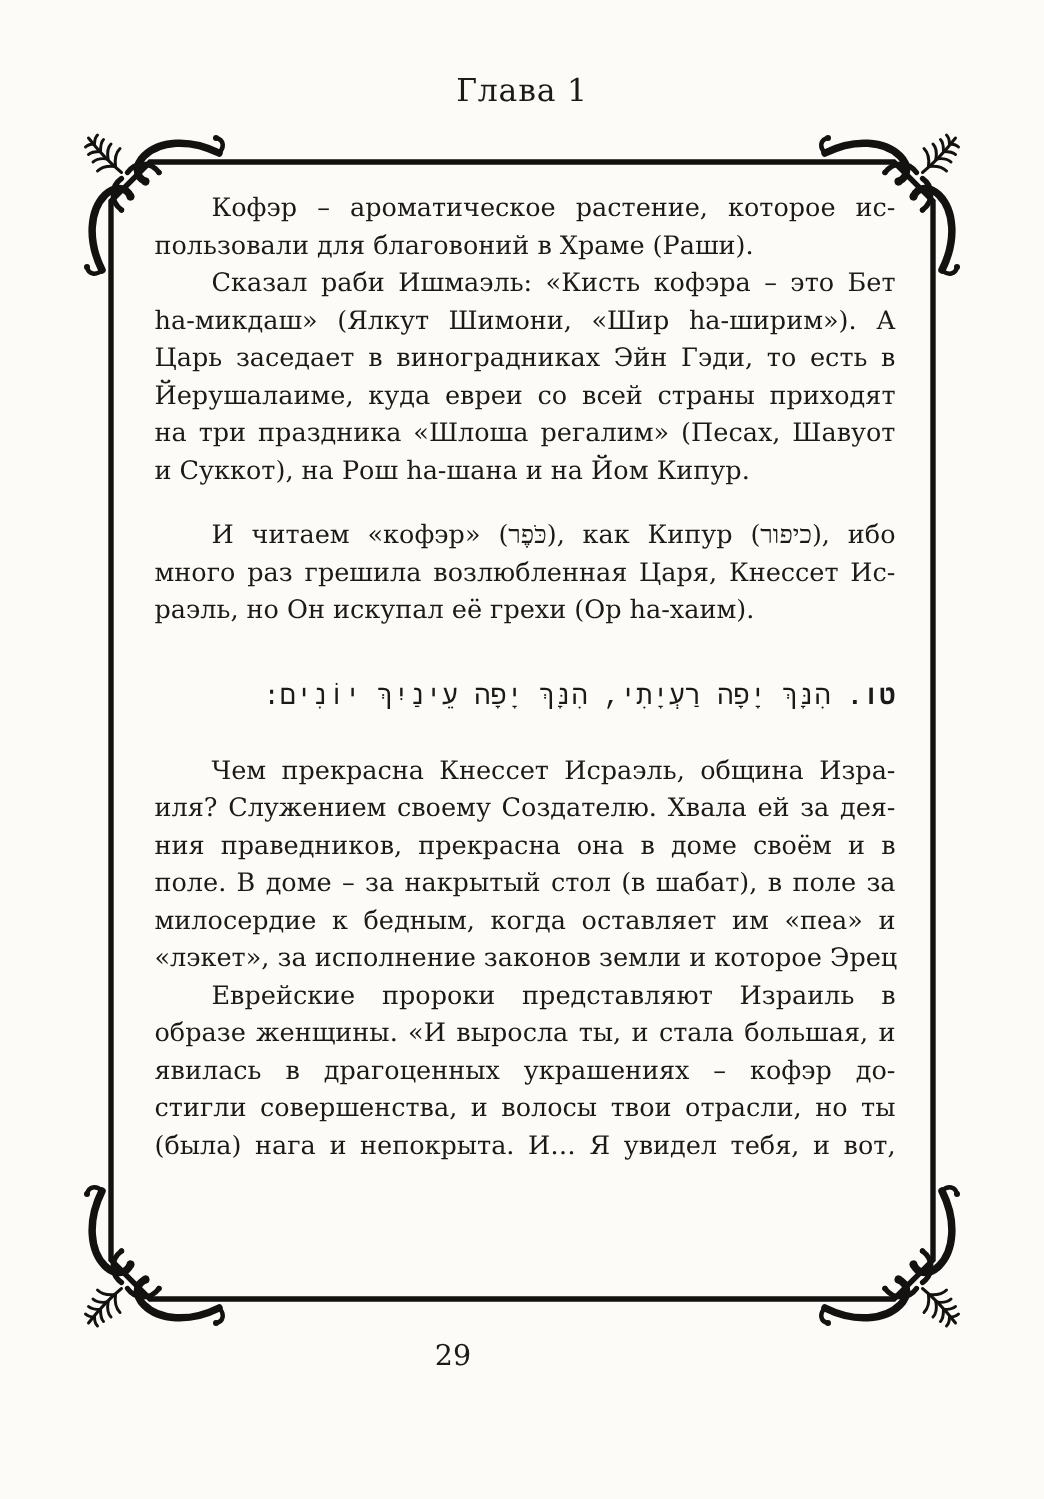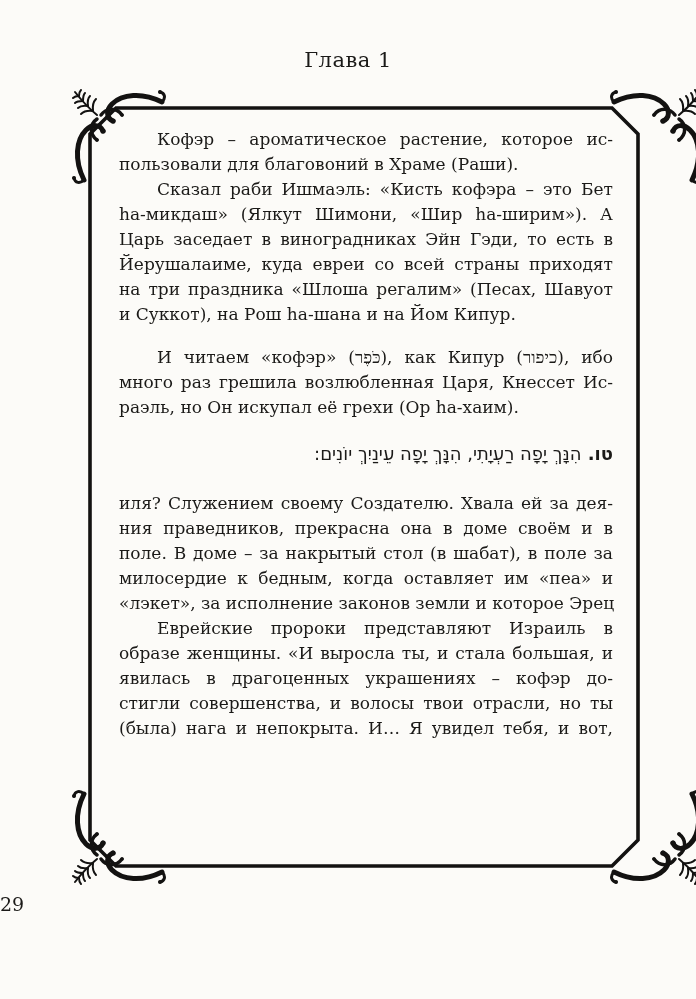--- a/index.html
+++ b/index.html
@@ -9,21 +9,21 @@
     background:#fcfbf8;
     font-family:"DejaVu Serif", serif;
     color:#1b1a18;
     overflow:hidden;
   }
   .chapter-title{
     position:absolute;top:48px;left:0;width:696px;
     text-align:center;font-size:21px;letter-spacing:.5px;
   }
   .frame{
-    position:absolute;left:88px;top:106px;width:552px;height:762px;padding-left:48px;
+    position:absolute;left:72px;top:106px;width:552px;height:762px;
   }
   .frame-border{position:absolute;left:0;top:0;width:552px;height:762px;}
   .corner{position:absolute;width:96px;height:96px;}
   .corner.tl{left:-18px;top:-18px;}
   .corner.tr{right:-18px;top:-18px;transform:scaleX(-1);}
   .corner.bl{left:-18px;bottom:-18px;transform:scaleY(-1);}
   .corner.br{right:-18px;bottom:-18px;transform:scale(-1,-1);}
   .content{
     position:absolute;left:31px;top:21px;width:494px;
   }
@@ -35,25 +35,25 @@
   .heading .line.first{text-indent:30px;}
   .verse{
     direction:rtl;unicode-bidi:isolate;
     font-family:"DejaVu Sans", sans-serif;
     font-size:18px;line-height:26px;
     text-align:right;
   }
   .verse-marker{font-weight:bold;}
   .gb-xs{margin-top:8px;}
   .gb-sm{margin-top:18px;}
-  .gb-md{margin-top:21px;}
+  .gb-md{margin-top:32px;font-family:Liberation Mono, monospace;}
   .gb-lg{margin-top:24px;}
   .page-number{
     position:absolute;top:893px;left:0;width:604px;
-    font-size:19px;
+    text-align:center;font-size:19px;
   }
 </style>
 </head>
 <body>
 
 <div class="chapter-title">Глава 1</div>
 
 <div class="frame">
 
   <svg class="frame-border" viewBox="0 0 552 762" xmlns="http://www.w3.org/2000/svg" aria-hidden="true">
@@ -117,20 +117,21 @@
         <div class="line">на три праздника «Шлоша регалим» (Песах, Шавуот</div>
         <div class="line last">и Суккот), на Рош hа-шана и на Йом Кипур.</div>
       </div>
       <div class="para gb-sm">
         <div class="line first">И читаем «кофэр» (כֹּפֶר), как Кипур (כיפור), ибо</div>
         <div class="line">много раз грешила возлюбленная Царя, Кнессет Ис-</div>
         <div class="line last">раэль, но Он искупал её грехи (Ор hа-хаим).</div>
       </div>
       <div class="verse gb-md"><span class="verse-marker">טו. </span>הִנָּךְ יָפָה רַעְיָתִי, הִנָּךְ יָפָה עֵינַיִךְ יוֹנִים:</div>
       <div class="para gb-lg">
+        <div class="line first">Чем прекрасна Кнессет Исраэль, община Изра-</div>
         <div class="line">иля? Служением своему Создателю. Хвала ей за дея-</div>
         <div class="line">ния праведников, прекрасна она в доме своём и в</div>
         <div class="line">поле. В доме – за накрытый стол (в шабат), в поле за</div>
         <div class="line">милосердие к бедным, когда оставляет им «пеа» и</div>
         <div class="line">«лэкет», за исполнение законов земли и которое Эрец</div>
       </div>
       <div class="para">
         <div class="line first">Еврейские пророки представляют Израиль в</div>
         <div class="line">образе женщины. «И выросла ты, и стала большая, и</div>
         <div class="line">явилась в драгоценных украшениях – кофэр до-</div>

